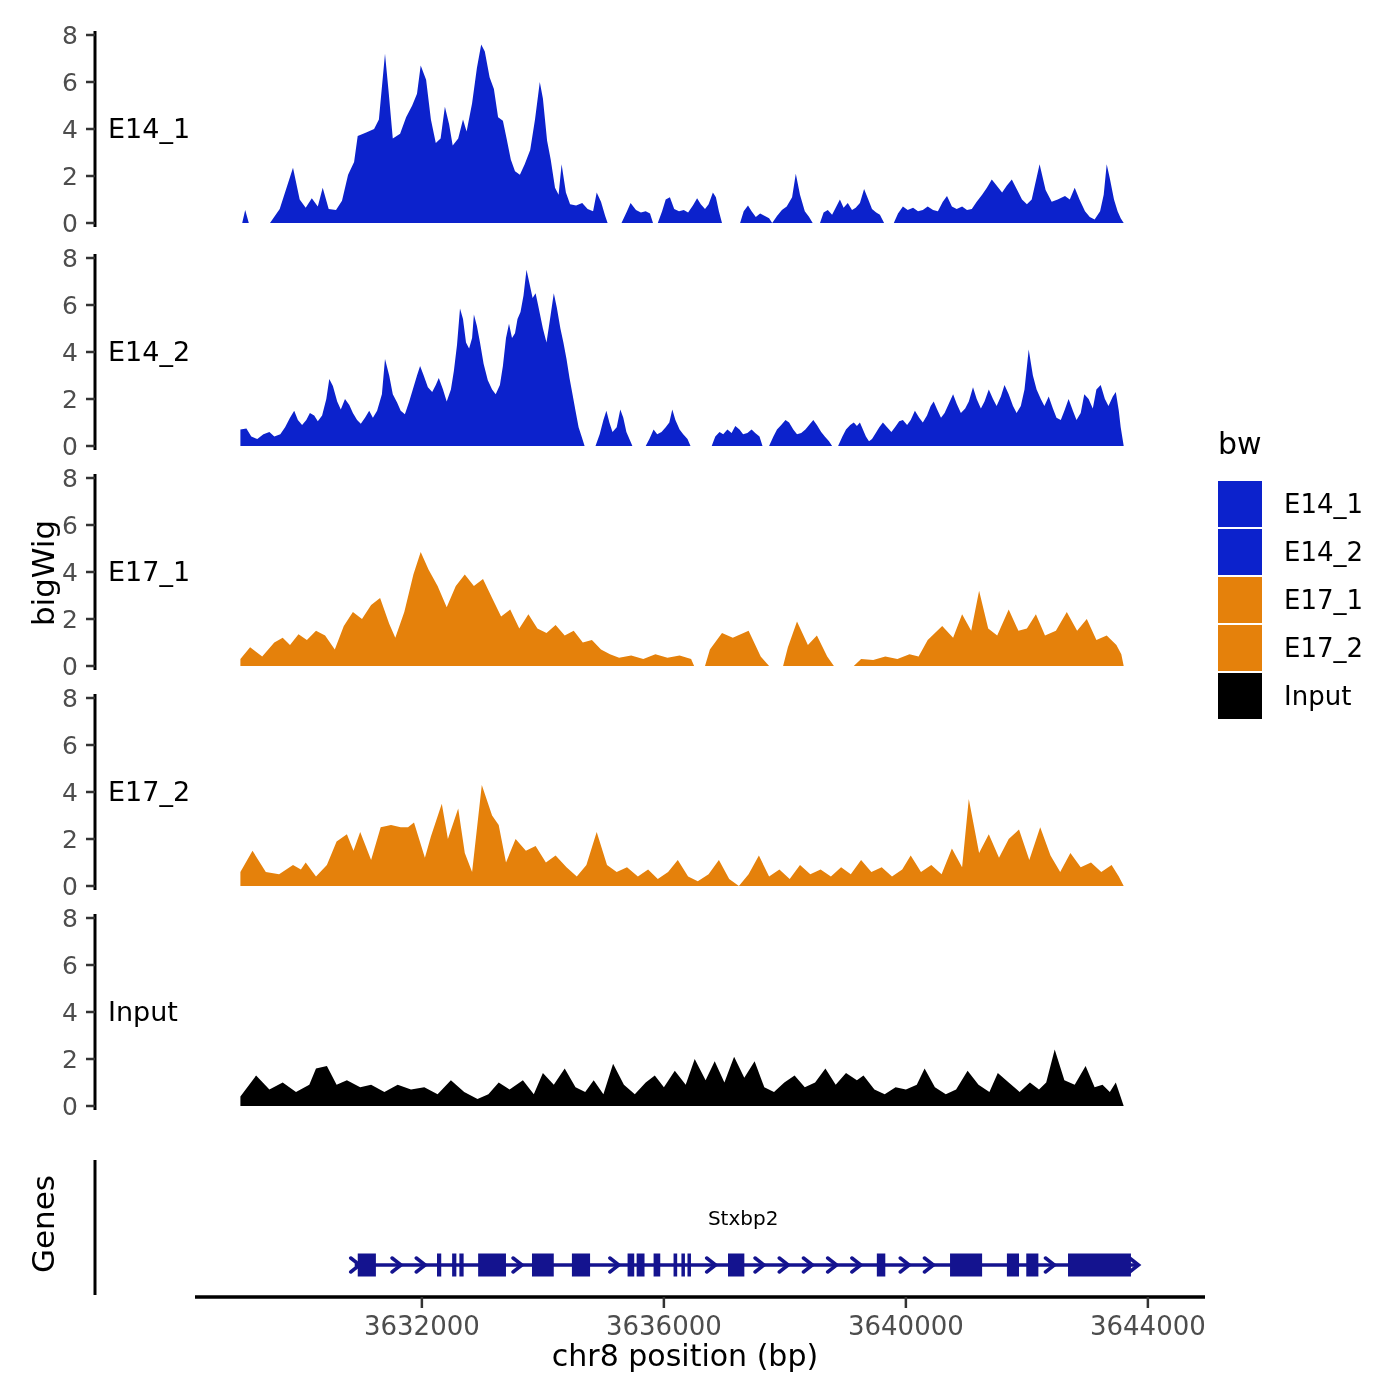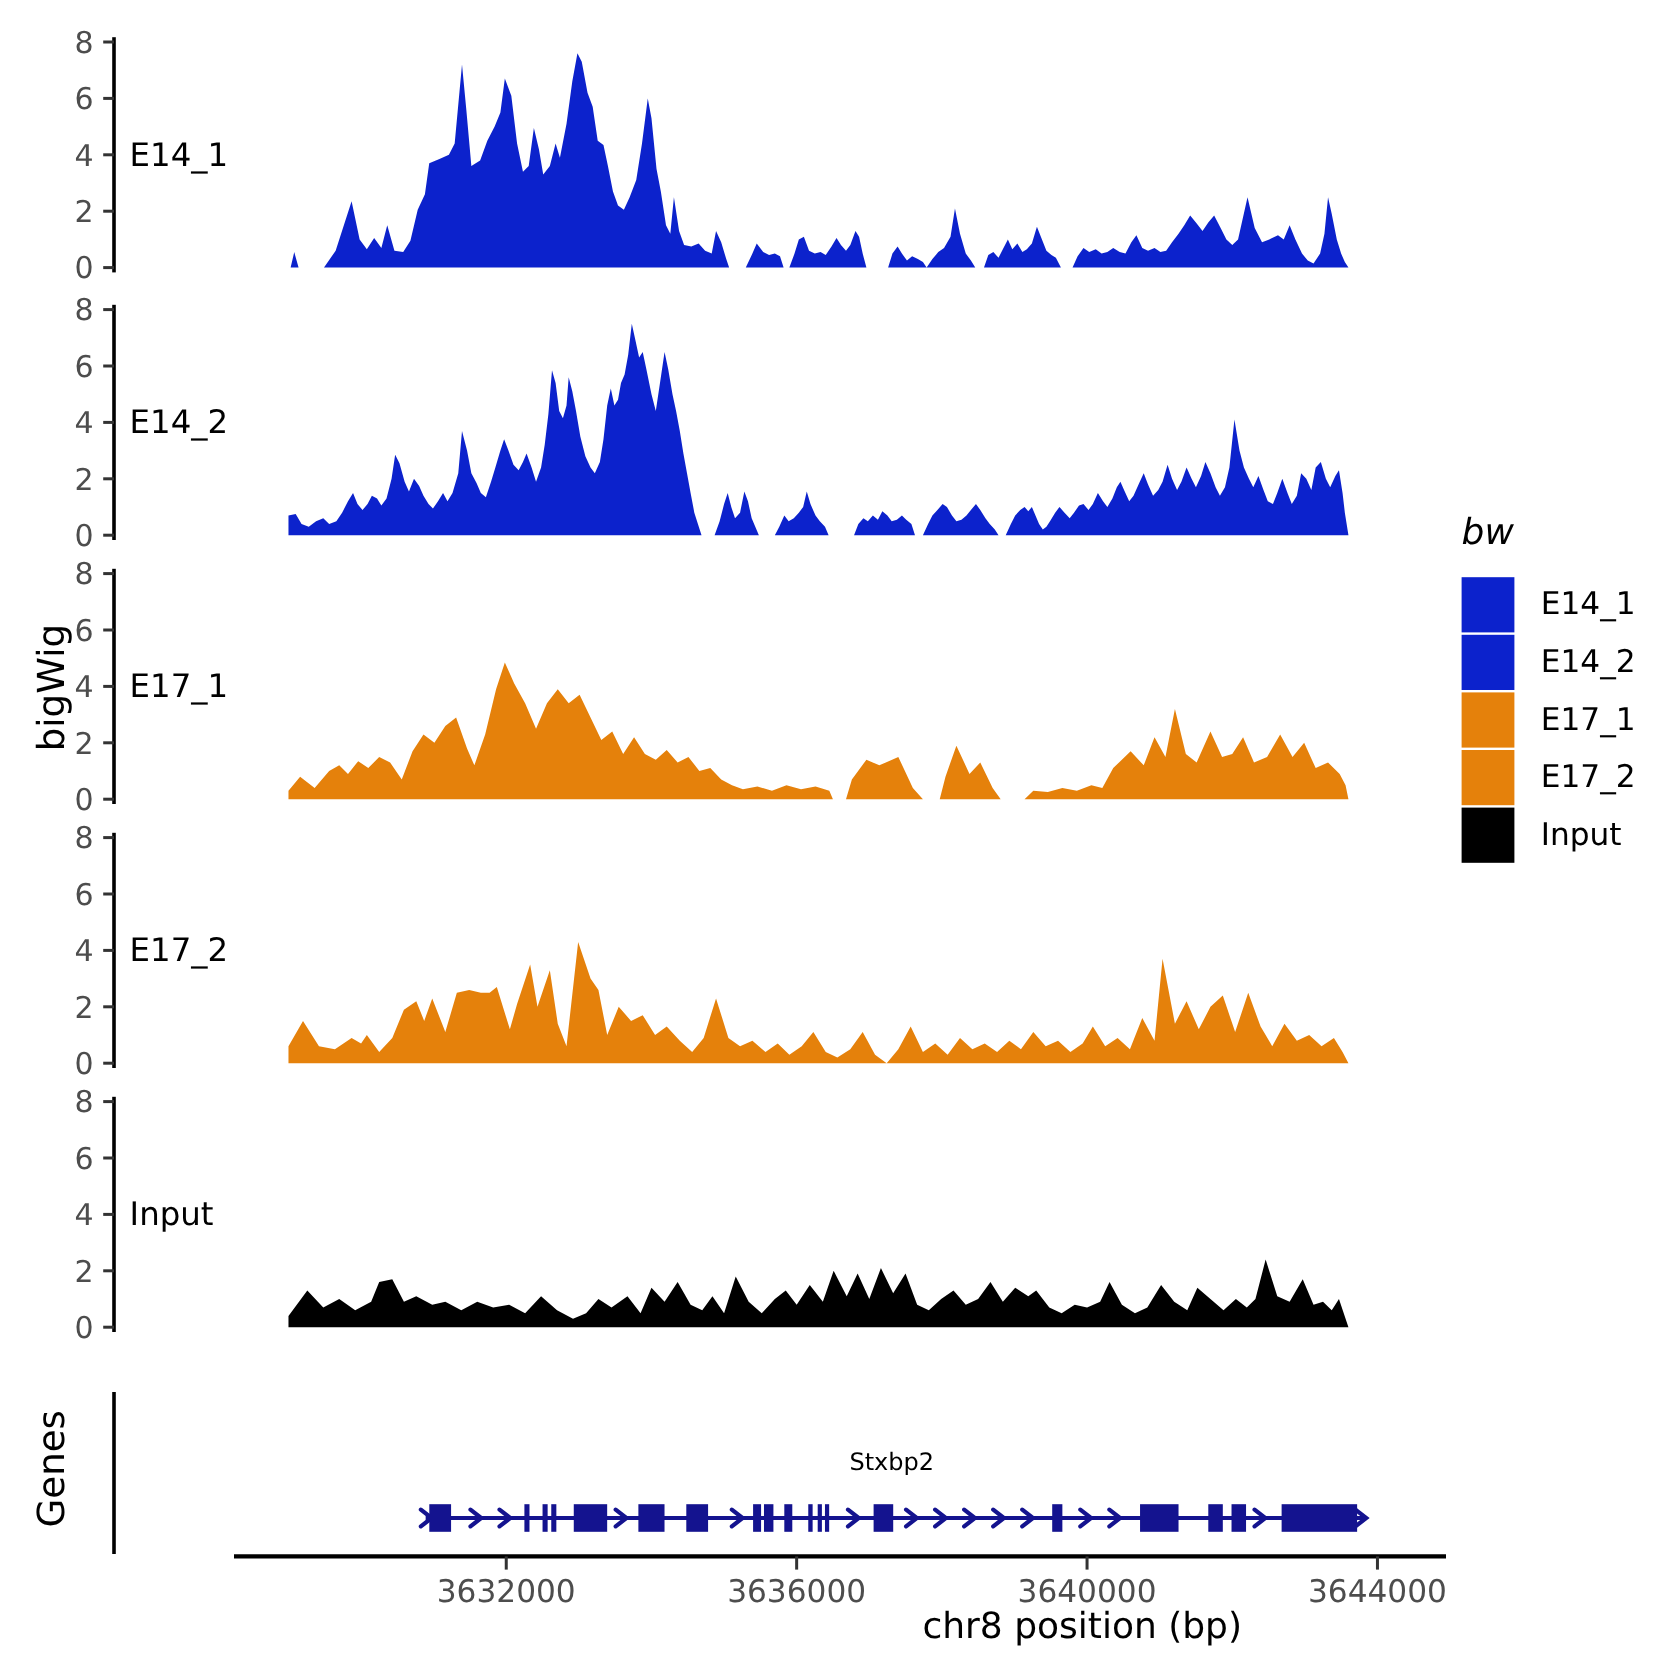--- a/index.html
+++ b/index.html
@@ -1,24 +1,24 @@
 <!DOCTYPE html>
 <html><head>
 <meta charset="utf-8">
 <style>
   html,body{margin:0;padding:0;background:#fff;}
   #figure{position:relative;width:1400px;height:1400px;background:#fff;overflow:hidden;
           font-family:"DejaVu Sans", sans-serif;}
   #plot-svg{position:absolute;left:0;top:0;}
   .rot-title{position:absolute;transform:translate(-50%,-50%) rotate(-90deg);
              font-size:31px;color:#000;white-space:nowrap;}
-  #x-axis-title{position:absolute;left:335px;top:1338px;width:700px;text-align:right;
+  #x-axis-title{position:absolute;left:335px;top:1338px;width:700px;text-align:center;
                 font-size:30px;color:#000;}
   #legend{position:absolute;left:1218px;top:426px;}
-  #legend-title{font-size:30px;color:#000;margin:0 0 20px 0;font-style:italic;}
+  #legend-title{font-size:30px;color:#000;margin:0 0 20px 0;}
   .legend-entry{display:flex;align-items:center;height:46px;margin-bottom:2px;}
   .legend-swatch{width:44px;height:46px;flex:0 0 44px;}
   .legend-label{font-size:26px;color:#000;margin-left:22px;}
 </style>
 </head>
 <body>
 
 <div id="figure">
   <svg id="plot-svg" width="1400" height="1400">
       <line x1="95" y1="31" x2="95" y2="227" stroke="#000000" stroke-width="3"></line>

